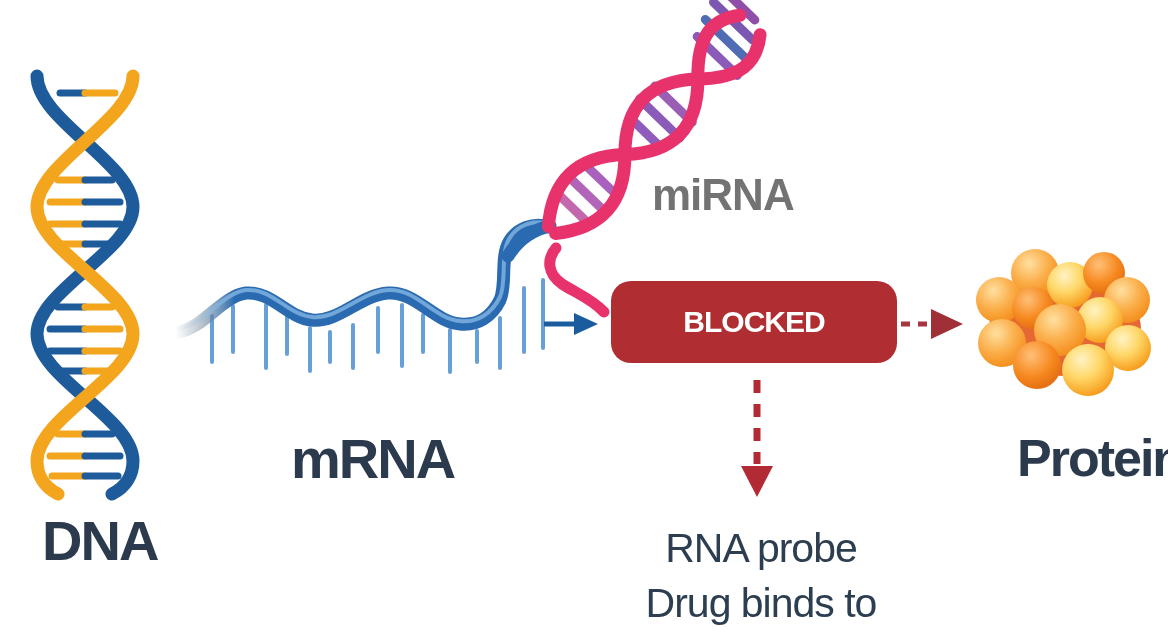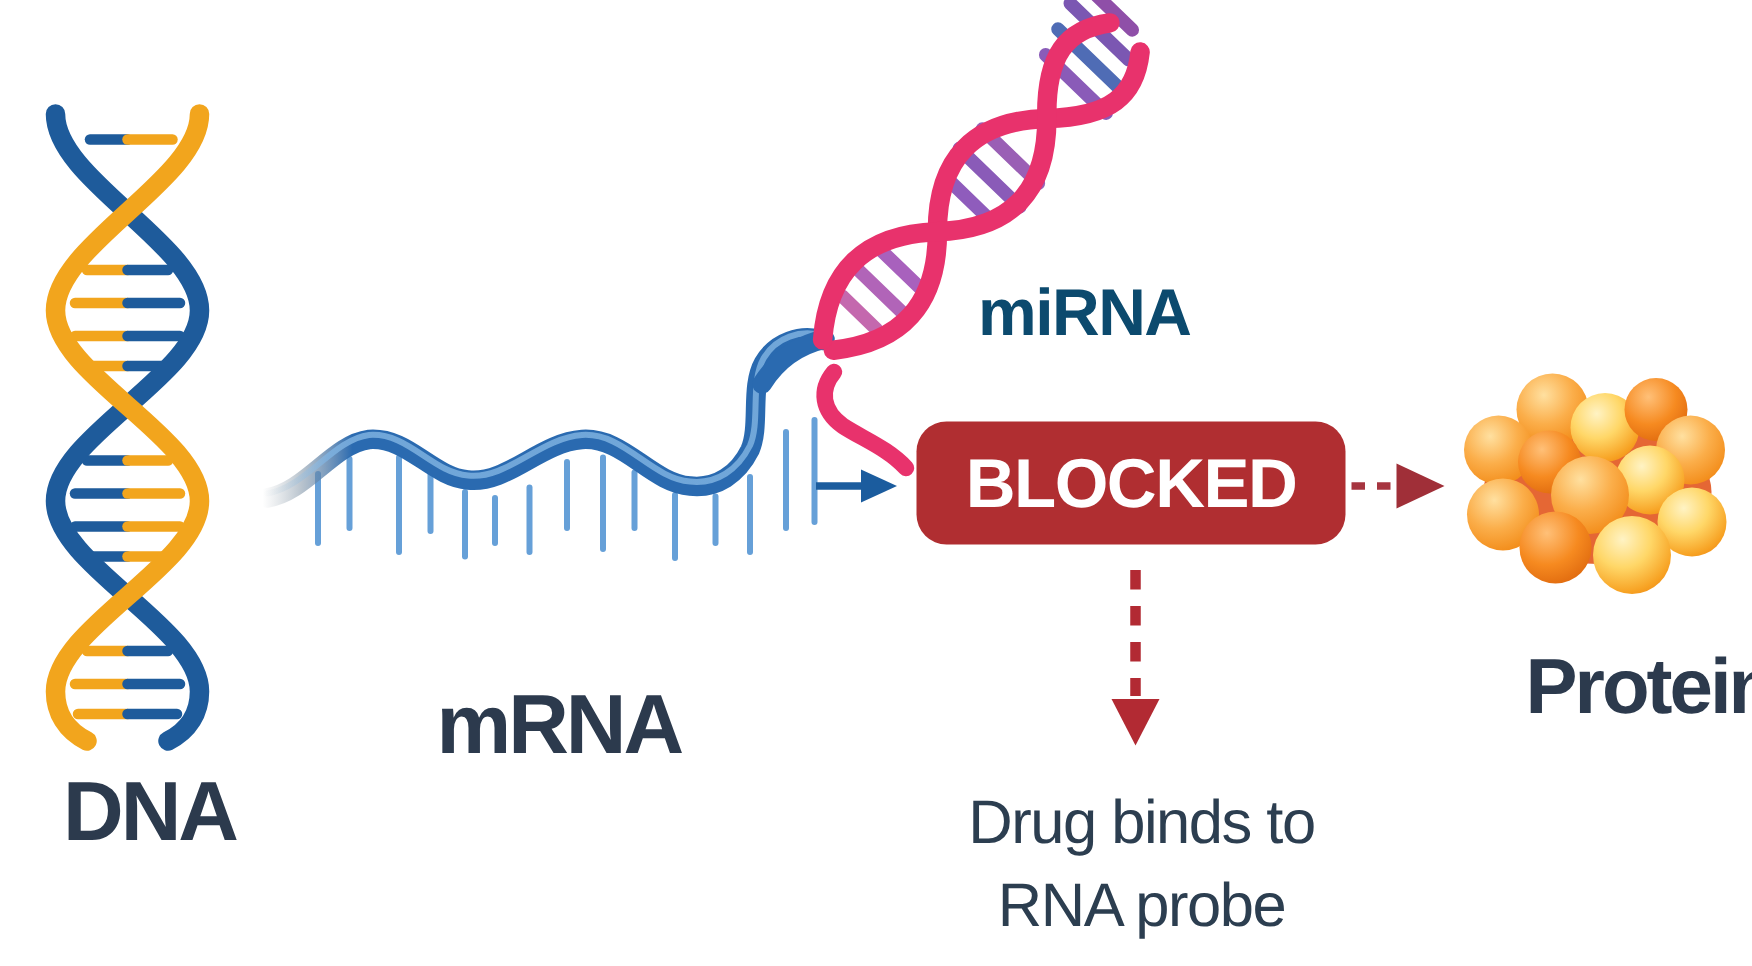--- a/index.html
+++ b/index.html
@@ -3,27 +3,27 @@
 <meta charset="utf-8">
 <style>
   html,body{margin:0;padding:0;background:#ffffff;}
   .stage{
     position:relative;width:1168px;height:644px;background:#ffffff;overflow:hidden;
     font-family:"Liberation Sans","DejaVu Sans",sans-serif;
   }
   .stage svg{position:absolute;left:0;top:0;}
   .lbl{position:absolute;font-weight:bold;color:#2c3a4d;white-space:nowrap;}
   .lbl-dna{left:26px;top:508px;font-size:56px;letter-spacing:-2px;margin-left:16px;}
-  .lbl-mrna{left:291px;top:450px;font-size:56px;letter-spacing:-2px;}
-  .lbl-mirna{left:652px;top:184px;font-size:44px;letter-spacing:-1px;color:#0c4a6e;}
+  .lbl-mrna{left:291px;top:426px;font-size:56px;letter-spacing:-2px;}
+  .lbl-mirna{left:652px;top:170px;font-size:44px;letter-spacing:-1px;color:#737373;}
   .lbl-protein{left:982px;top:428px;font-size:52px;letter-spacing:-2px;margin-left:35px;}
   .blocked-badge{
     position:absolute;left:611px;top:281px;width:286px;height:82px;
     background:#b02e31;border-radius:20px;display:flex;align-items:center;justify-content:center;
-    color:#ffffff;font-weight:bold;font-size:46px;letter-spacing:-1px;
+    color:#ffffff;font-weight:bold;font-size:30px;letter-spacing:-1px;
   }
   .note{
     position:absolute;left:600px;top:521px;width:322px;text-align:center;
     color:#2c3e50;font-size:41px;line-height:55px;font-weight:normal;letter-spacing:-1px;
   }
 </style>
 </head>
 <body>
 
 <div class="stage">
@@ -167,17 +167,17 @@
   </svg>
 
   <div class="blocked-badge">BLOCKED</div>
 
   <div class="lbl lbl-dna">DNA</div>
   <div class="lbl lbl-mrna">mRNA</div>
   <div class="lbl lbl-mirna">miRNA</div>
   <div class="lbl lbl-protein">Protein</div>
 
   <div class="note">
+    <div>RNA probe</div>
     <div>Drug binds to</div>
-    <div>RNA probe</div>
   </div>
 
 </div>
 
 </body></html>

